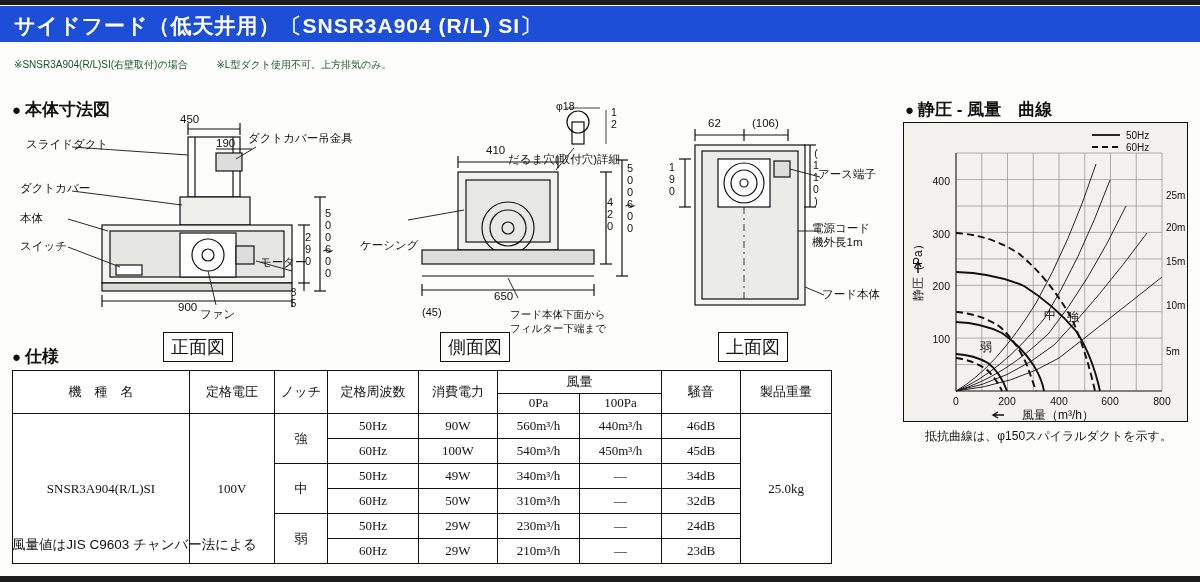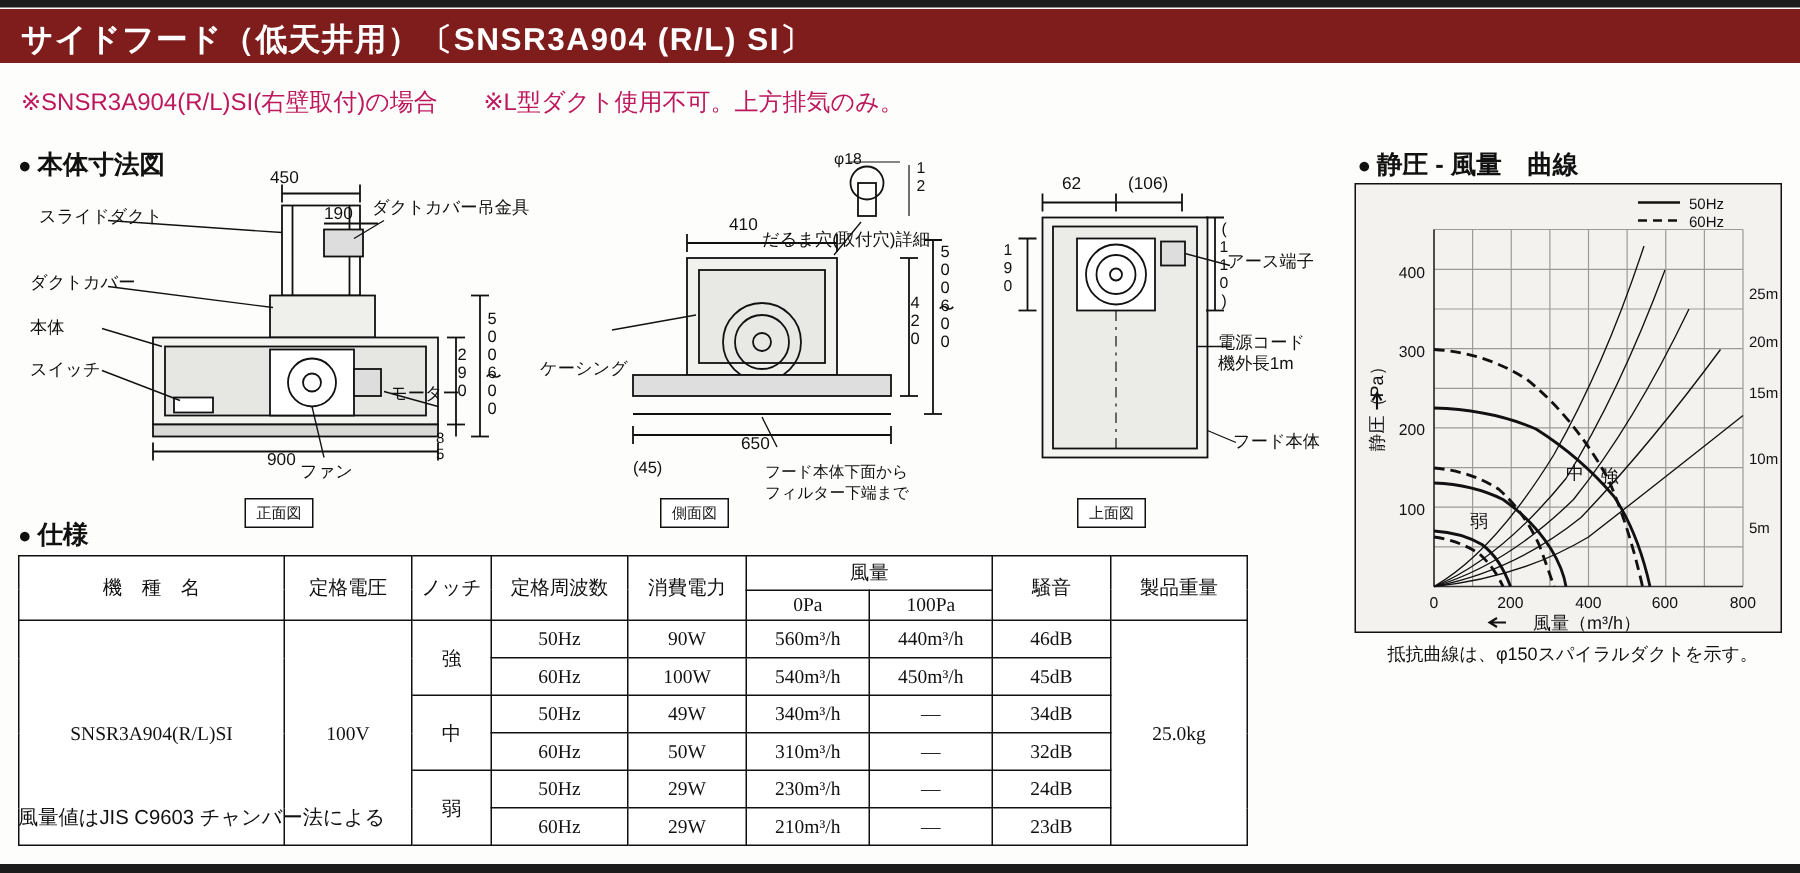--- a/index.html
+++ b/index.html
@@ -7,30 +7,30 @@
     width:1200px;height:582px;
     background:#fdfdfb;
     font-family:"Liberation Sans","DejaVu Sans",sans-serif;
     color:#111;
     overflow:hidden;
     position:relative;
   }
   
   .title-band{
     position:absolute;left:0;top:6px;width:1200px;height:36px;
-    background:#7f1d1d;
+    background:#1d4ed8;
   }
   .title-band .title-text{
     position:absolute;left:14px;top:6px;
     color:#ffffff;font-size:21px;font-weight:bold;letter-spacing:1px;
     white-space:nowrap;
   }
   .note-line{
     position:absolute;left:14px;top:58px;
-    font-size:16px;color:#be185d;white-space:nowrap;
+    font-size:10px;color:#14532d;white-space:nowrap;
   }
   .note-line span.n2{margin-left:26px;}
 
   
   .sec-head{
     position:absolute;font-size:17px;font-weight:bold;white-space:nowrap;
   }
   .sec-head::before{
     content:"\25CF";margin-right:4px;font-size:15px;
   }
@@ -39,21 +39,21 @@
   #sec-curve{left:905px;top:98px;}
 
   
   .draw{position:absolute;}
   .lbl{position:absolute;font-size:11.5px;white-space:nowrap;color:#111;}
   .lbl-s{position:absolute;font-size:10.5px;white-space:nowrap;color:#111;}
   .dim{position:absolute;font-size:11.5px;white-space:nowrap;color:#111;}
   .vert{writing-mode:vertical-rl;text-orientation:upright;}
   .box-lbl{
     position:absolute;border:1px solid #111;padding:2px 7px;
-    font-size:10px;background:#fff;white-space:nowrap;
+    font-size:18px;background:#fff;white-space:nowrap;
   }
 
   
   .chart-box{
     position:absolute;left:903px;top:122px;width:285px;height:300px;
     border:1.5px solid #111;background:#f4f2ef;box-sizing:border-box;
   }
   .chart-note{
     position:absolute;left:925px;top:428px;font-size:12px;white-space:nowrap;
   }

